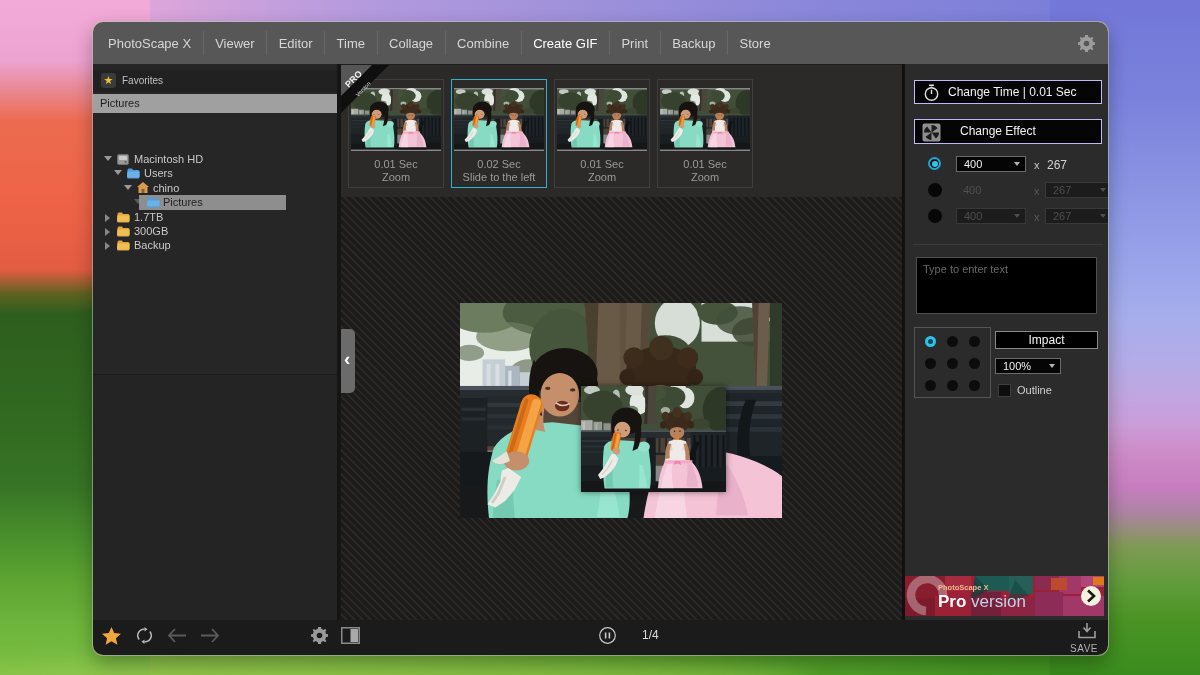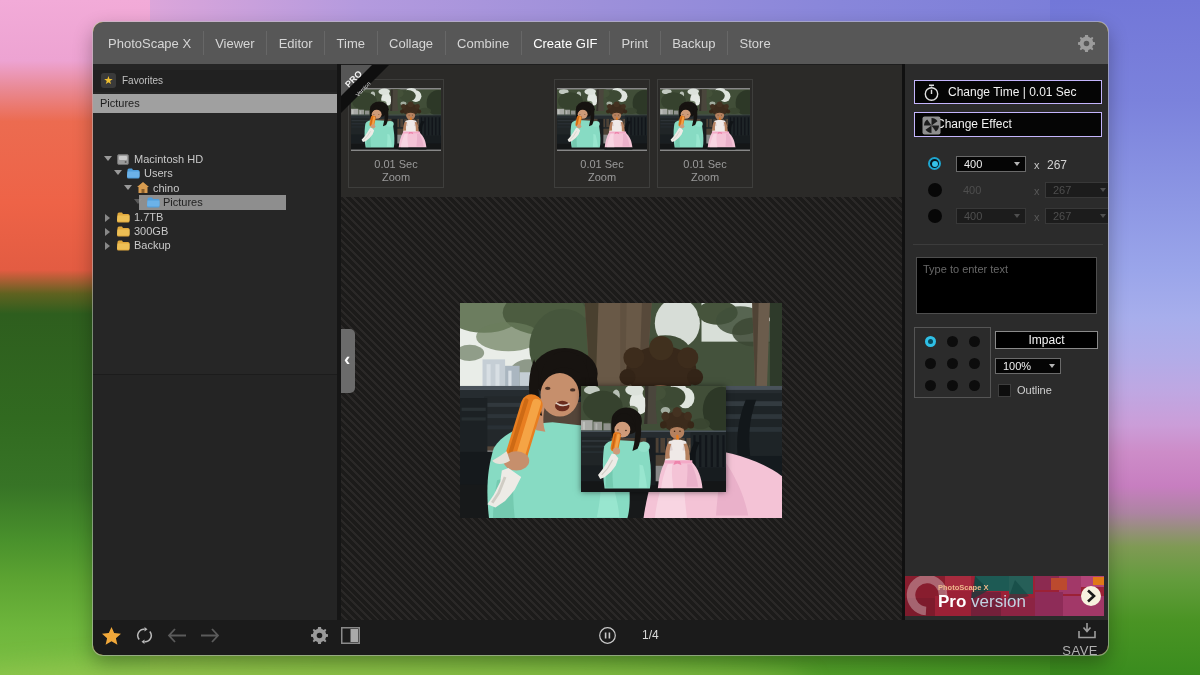--- a/index.html
+++ b/index.html
@@ -76,21 +76,21 @@
   .dot.on:before { content:""; position:absolute; left:3px; top:3px; width:5px; height:5px; border-radius:50%; background:#084a5c; }
   .impact { position:absolute; left:90px; top:267px; width:103px; height:18px; background:#000; border:1px solid #8a8a8a; color:#f5f5f5; font-size:12px; text-align:center; line-height:16px; }
   .zoomdd { left:90px; top:294px; width:66px; }
   .outbox { position:absolute; left:93px; top:320px; width:13px; height:13px; background:#0d0d0d; border:1px solid #3e3e3e; }
   .outlbl { position:absolute; left:112px; top:320px; font-size:11px; color:#cfcfcf; }
   
   .proban { position:absolute; left:812px; top:554px; width:199px; height:40px; overflow:hidden; z-index:6; }
   
   .toolbar { position:absolute; left:0; bottom:0; width:100%; height:35px; background:#1b1b1b; }
   .tb { position:absolute; top:0; }
-  .savelbl { position:absolute; right:10px; top:23px; font-size:13px; color:#b0b0b0; letter-spacing:0.5px; }
+  .savelbl { position:absolute; right:10px; top:23px; font-size:10px; color:#b0b0b0; letter-spacing:0.5px; }
 </style>
 </head>
 <body>
 <svg width="0" height="0" style="position:absolute">
 <defs>
 <g id="scene">
   <rect width="400" height="131" fill="#414e38"></rect>
   <ellipse cx="160" cy="42" rx="26" ry="30" fill="#e3e8e2"></ellipse>
   <ellipse cx="148" cy="10" rx="26" ry="14" fill="#dce2db"></ellipse>
   <ellipse cx="288" cy="30" rx="25" ry="26" fill="#dfe5de"></ellipse>
@@ -467,20 +467,26 @@
       </div>
       <div class="vdiv1"></div>
       <div class="center">
         <div class="strip" id="strip">
           <div class="cell" style="left:7px">
             <div class="ph"><svg width="90" height="63" viewBox="0 0 400 267">
                   <use href="#scene"></use>
                 </svg></div>
             <div class="cap">0.01 Sec<br>Zoom</div>
           </div>
+          <div class="cell sel" style="left:110px">
+            <div class="ph"><svg width="90" height="63" viewBox="0 0 400 267">
+                  <use href="#scene"></use>
+                </svg></div>
+            <div class="cap">0.02 Sec<br>Slide to the left</div>
+          </div>
           <div class="cell" style="left:213px">
             <div class="ph"><svg width="90" height="63" viewBox="0 0 400 267">
                   <use href="#scene"></use>
                 </svg></div>
             <div class="cap">0.01 Sec<br>Zoom</div>
           </div>
           <div class="cell" style="left:316px">
             <div class="ph"><svg width="90" height="63" viewBox="0 0 400 267">
                   <use href="#scene"></use>
                 </svg></div>
@@ -507,21 +513,21 @@
       <div class="rpanel" id="rpanel">
         <div class="rbtn" style="top:16px;height:24px;line-height:22px;padding-left:33px">
           <svg style="position:absolute;left:8px;top:3px" width="17" height="18" viewBox="0 0 17 18">
             <circle cx="8.5" cy="10" r="6.2" fill="none" stroke="#e0e0e0" stroke-width="1.4"></circle>
             <line x1="8.5" y1="10" x2="8.5" y2="5.8" stroke="#e0e0e0" stroke-width="1.4"></line>
             <line x1="8.5" y1="2.6" x2="8.5" y2="3.8" stroke="#e0e0e0" stroke-width="1.6"></line>
             <line x1="6" y1="1.2" x2="11" y2="1.2" stroke="#e0e0e0" stroke-width="1.6"></line>
           </svg>
           Change Time | 0.01 Sec
         </div>
-        <div class="rbtn" style="top:48px;height:25px;line-height:23px;padding-left:21px">
+        <div class="rbtn" style="top:55px;height:25px;line-height:23px;padding-left:45px">
           <svg style="position:absolute;left:7px;top:3px" width="19" height="19" viewBox="0 0 19 19">
             <rect x="0.5" y="0.5" width="18" height="18" rx="2" fill="#8f8f8f"></rect>
             <path d="M9.5 9.5 L9.5 2 A7.5 7.5 0 0 1 15.5 5.2 Z" fill="#1c1c1c"></path>
             <path d="M9.5 9.5 L17 9.5 A7.5 7.5 0 0 1 13.8 15.5 Z" fill="#1c1c1c"></path>
             <path d="M9.5 9.5 L9.5 17 A7.5 7.5 0 0 1 3.5 13.8 Z" fill="#1c1c1c"></path>
             <path d="M9.5 9.5 L2 9.5 A7.5 7.5 0 0 1 5.2 3.5 Z" fill="#1c1c1c"></path>
           </svg>
           Change Effect
         </div>
         <div class="rrow" style="top:92px">

